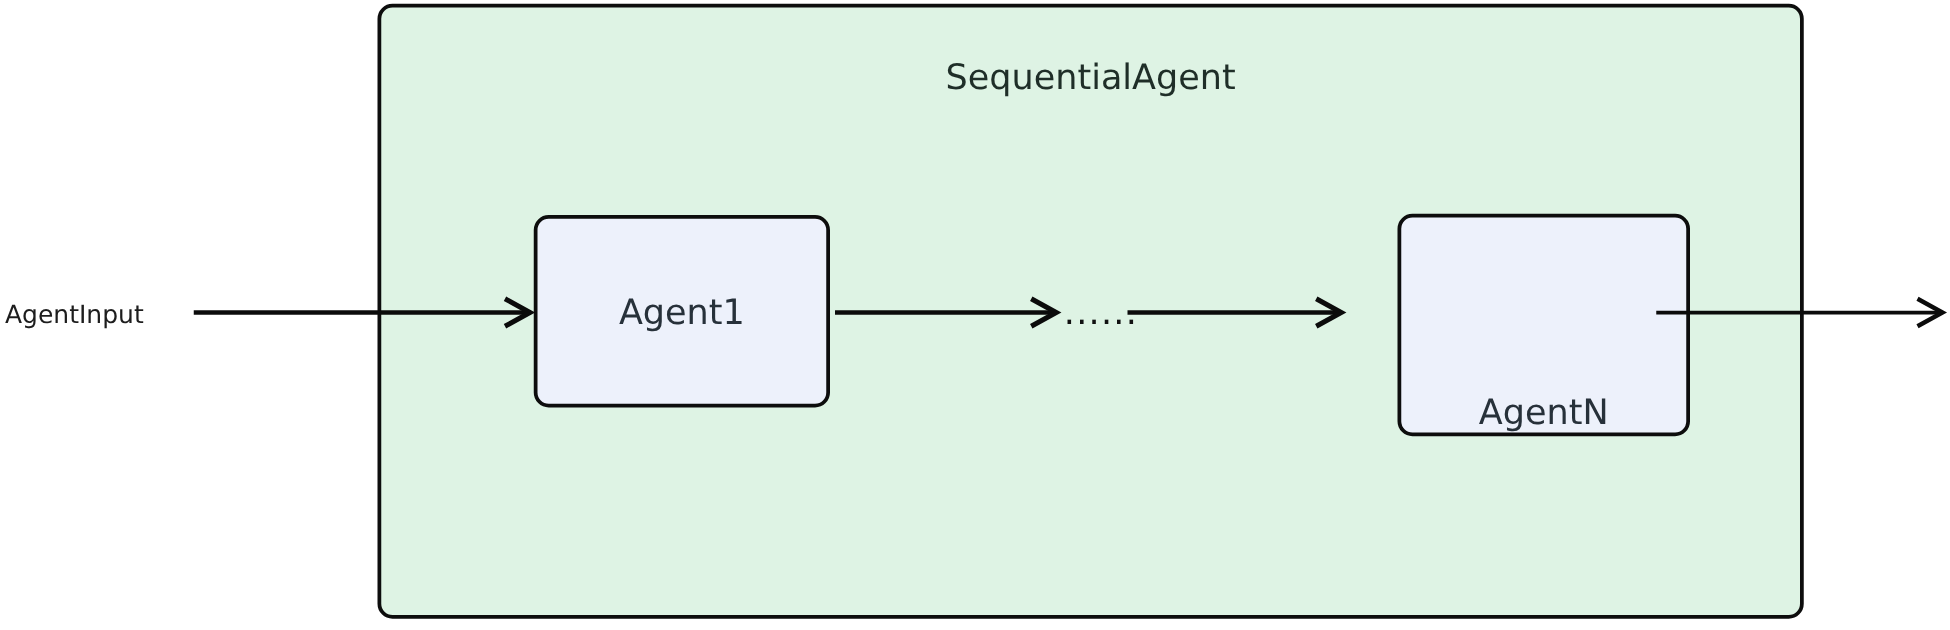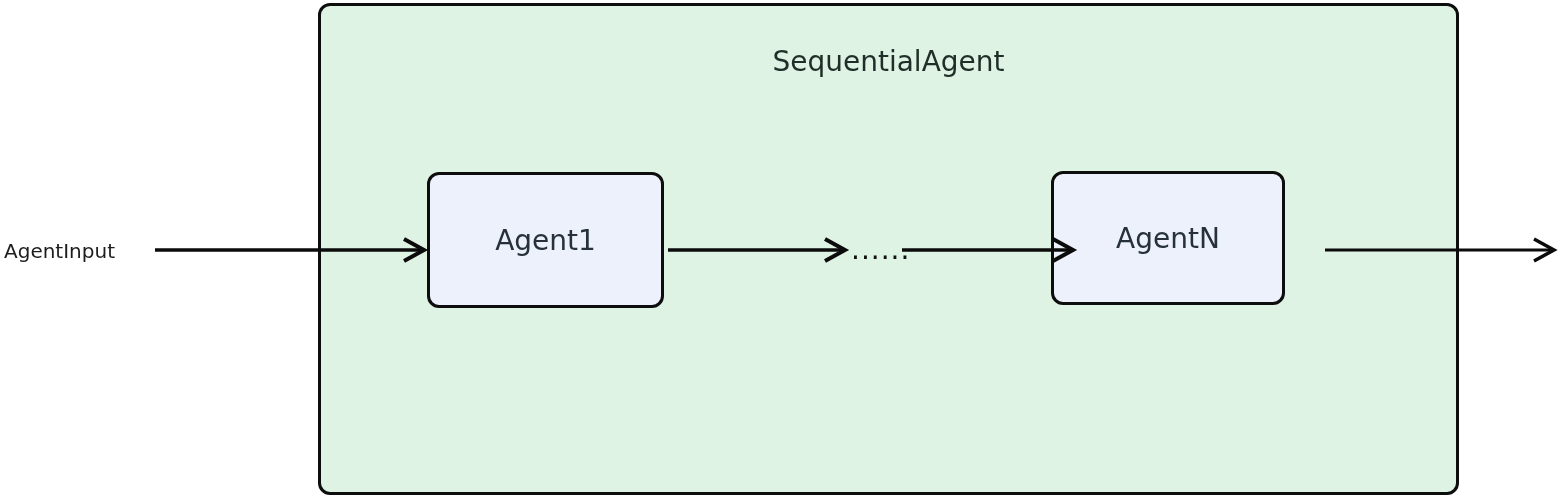--- a/index.html
+++ b/index.html
@@ -19,21 +19,21 @@
     background: var(--canvas-bg);
     font-family: "DejaVu Sans", "Liberation Sans", sans-serif;
   }
   .canvas {
     position: relative;
     width: 1560px; height: 504px;
     background: var(--canvas-bg);
   }
   .subgraph {
     position: absolute;
-    left: 318px; top: 3px;
+    left: 302px; top: 3px;
     width: 1141px; height: 492px;
     background: var(--container-fill);
     border: 3px solid var(--container-border);
     border-radius: 12px;
     padding-left: 16px;
   }
   .subgraph-title {
     position: absolute;
     left: 0; top: 40px;
     width: 100%;
@@ -46,22 +46,22 @@
     position: absolute;
     display: flex;
     align-items: center;
     justify-content: center;
     background: var(--node-fill);
     border: 3px solid var(--node-border);
     border-radius: 12px;
     font-size: 28px;
     color: var(--text-color);
   }
-  .node-agent1 { left: 427px; top: 172px; width: 237px; height: 136px; }
-  .node-agentn { left: 1051px; top: 171px; width: 234px; height: 134px; }
+  .node-agent1 { left: 427px; top: 172px; width: 237px; height: 154px; }
+  .node-agentn { left: 1118px; top: 171px; width: 234px; height: 178px; align-items: flex-end; }
   .edge-label-input {
     position: absolute;
     left: 4px; top: 237px;
     font-size: 20px;
     line-height: 28px;
     color: #1d1d1d;
   }
   .edge-label-ellipsis {
     position: absolute;
     left: 851px; top: 236px;

